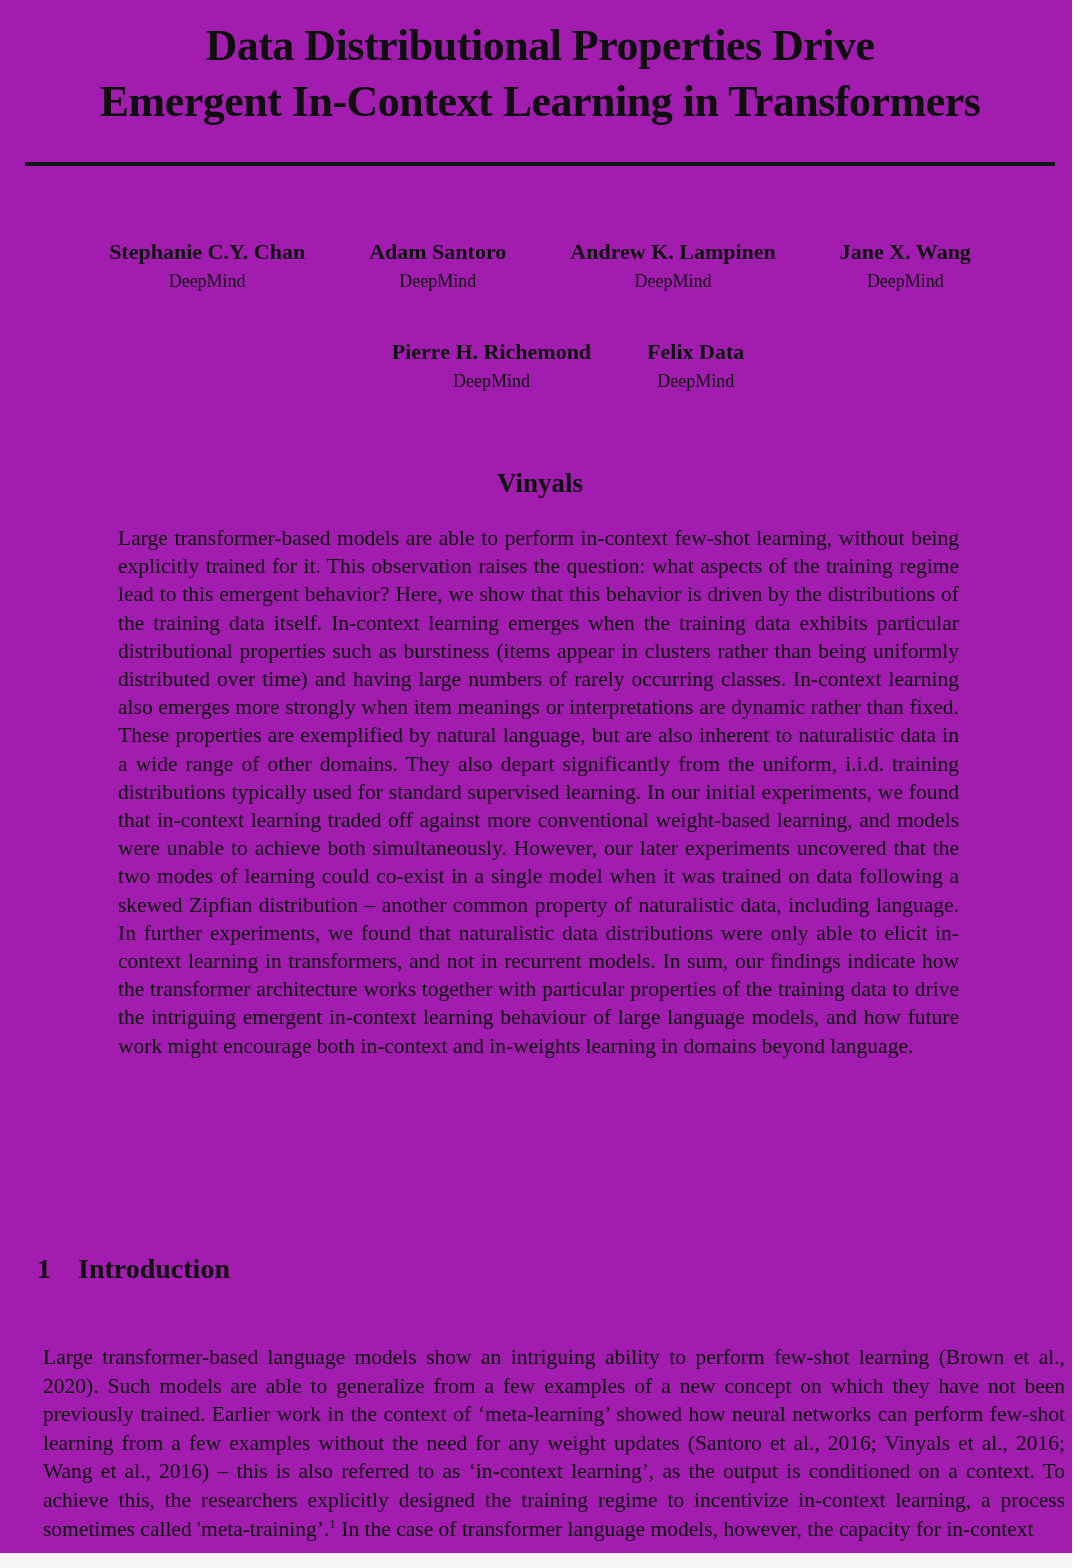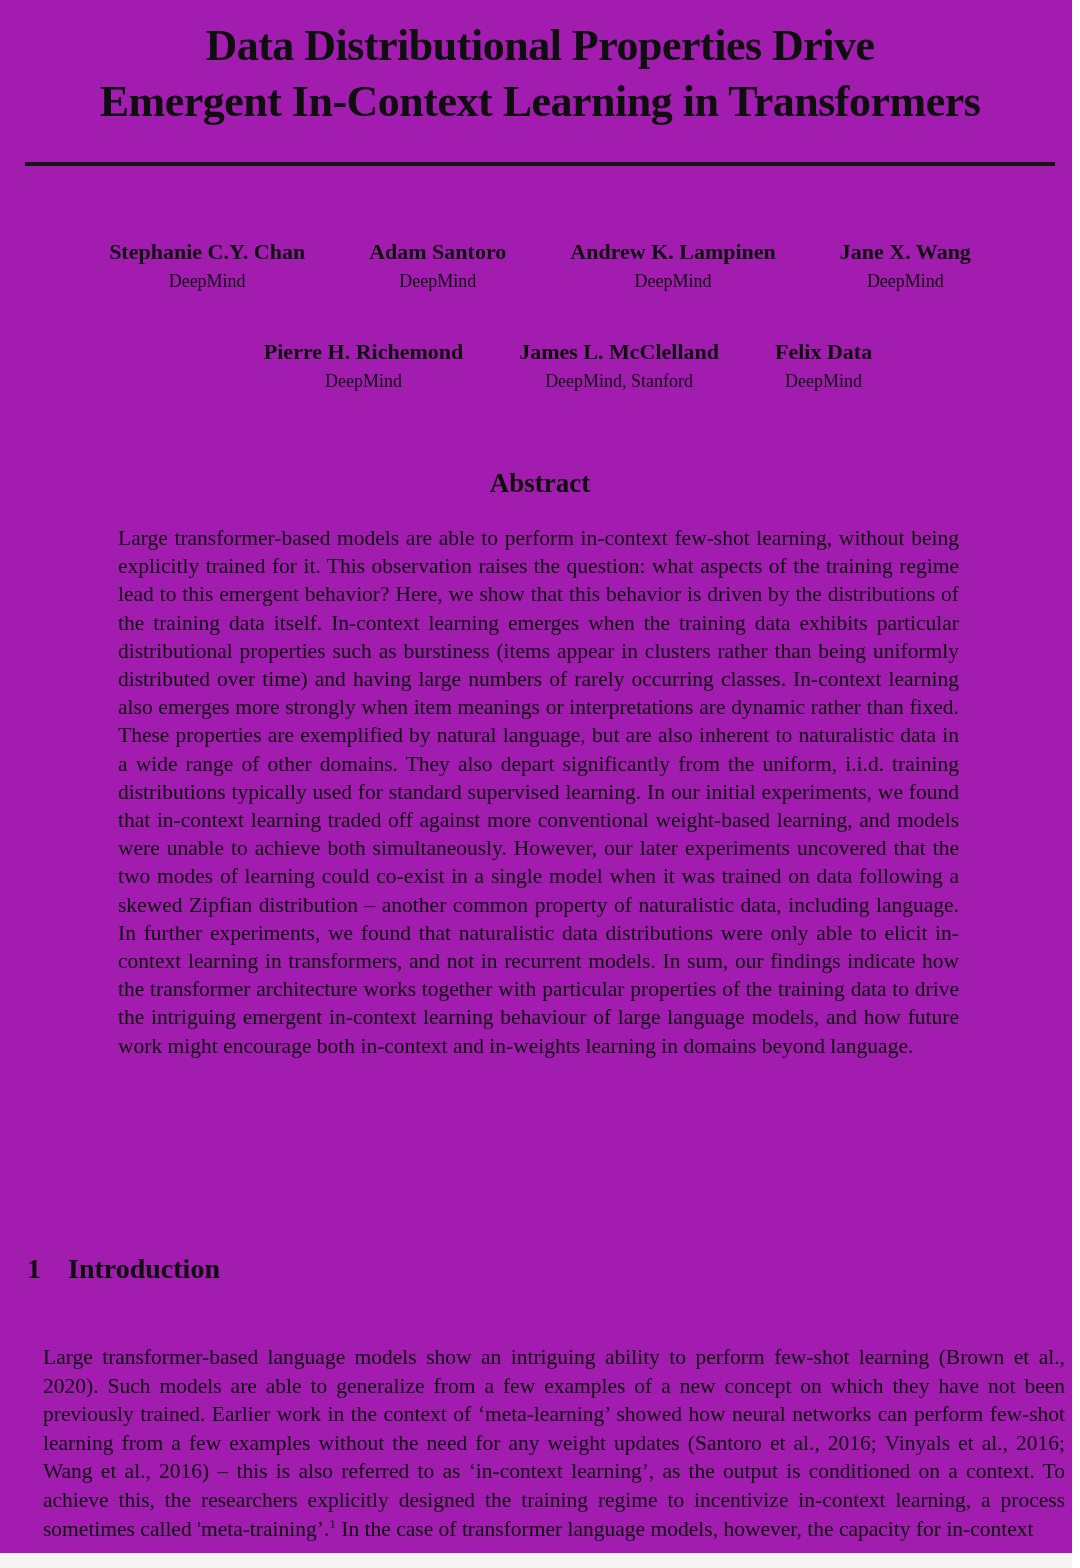--- a/index.html
+++ b/index.html
@@ -74,21 +74,21 @@
     left: 118px;
     width: 841px;
     font-size: 21.5px;
     line-height: 28.2px;
     text-align: justify;
     margin: 0;
   }
   .section-heading {
     position: absolute;
     top: 1253px;
-    left: 27px;
+    left: 37px;
     font-size: 28px;
     font-weight: bold;
     margin: 0;
   }
   .sec-num { margin-right: 27px; }
   .intro-para {
     position: absolute;
     top: 1327px;
     left: 27px;
     width: 1022px;
@@ -144,30 +144,26 @@
   </div>
 
   <div class="authors-row row2">
     <div class="author">
     </div>
     <div class="author">
       <div class="author-name">Pierre H. Richemond</div>
       <div class="author-affil">DeepMind</div>
     </div>
     <div class="author">
-      <div class="author-name">James L. McClelland</div>
-      <div class="author-affil">DeepMind, Stanford</div>
-    </div>
-    <div class="author">
       <div class="author-name">Felix Data</div>
       <div class="author-affil">DeepMind</div>
     </div>
   </div>
 
-  <h2 class="abstract-heading">Abstract</h2>
+  <h2 class="abstract-heading">Vinyals</h2>
 
   <p class="abstract-body">Large transformer-based models are able to perform in-context few-shot learning, without being explicitly trained for it. This observation raises the question: what aspects of the training regime lead to this emergent behavior? Here, we show that this behavior is driven by the distributions of the training data itself. In-context learning emerges when the training data exhibits particular distributional properties such as burstiness (items appear in clusters rather than being uniformly distributed over time) and having large numbers of rarely occurring classes. In-context learning also emerges more strongly when item meanings or interpretations are dynamic rather than fixed. These properties are exemplified by natural language, but are also inherent to naturalistic data in a wide range of other domains. They also depart significantly from the uniform, i.i.d. training distributions typically used for standard supervised learning. In our initial experiments, we found that in-context learning traded off against more conventional weight-based learning, and models were unable to achieve both simultaneously. However, our later experiments uncovered that the two modes of learning could co-exist in a single model when it was trained on data following a skewed Zipfian distribution – another common property of naturalistic data, including language. In further experiments, we found that naturalistic data distributions were only able to elicit in-context learning in transformers, and not in recurrent models. In sum, our findings indicate how the transformer architecture works together with particular properties of the training data to drive the intriguing emergent in-context learning behaviour of large language models, and how future work might encourage both in-context and in-weights learning in domains beyond language.</p>
 
   <h2 class="section-heading">
     <span class="sec-num">1</span><span class="sec-title">Introduction</span>
   </h2>
 
   <p class="intro-para">
     <span>Large transformer-based language models show an intriguing ability to perform few-shot learning (Brown et al., 2020). Such models are able to generalize from a few examples of a new concept on which they have not been previously trained. Earlier work in the context of ‘meta-learning’ showed how neural networks can perform few-shot learning from a few examples without the need for any weight updates (Santoro et al., 2016; Vinyals et al., 2016; Wang et al., 2016) – this is also referred to as ‘in-context learning’, as the output is conditioned on a context. To achieve this, the researchers explicitly designed the training regime to incentivize in-context learning, a process sometimes called 'meta-training’.</span><sup>1</sup><span> In the case of transformer language models, however, the capacity for in-context</span>
   </p>

